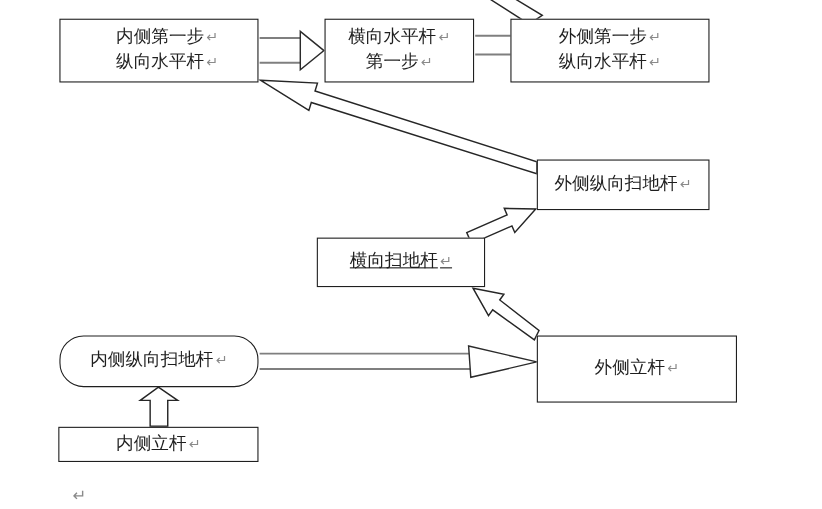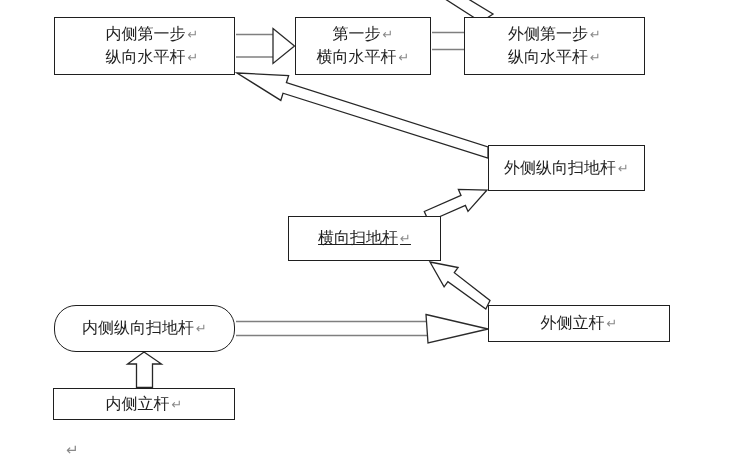--- a/index.html
+++ b/index.html
@@ -33,21 +33,21 @@
     font-family:"DejaVu Sans",sans-serif;
     color:#8a8a8a;font-size:15px;
   }
   
   #n-inner-first{left:54px;top:17px;width:181px;height:58px;padding-left:15px;}
   #n-first-transverse{left:295px;top:17px;width:136px;height:58px;}
   #n-outer-first{left:464px;top:17px;width:181px;height:58px;}
   #n-outer-sweep{left:488px;top:145px;width:157px;height:46px;}
   #n-transverse-sweep{left:288px;top:216px;width:153px;height:45px;text-decoration:underline;}
   #n-inner-sweep{left:54px;top:305px;width:181px;height:47px;border-radius:22px;}
-  #n-outer-upright{left:488px;top:305px;width:182px;height:37px;}
+  #n-outer-upright{left:488px;top:305px;width:182px;height:61px;}
   #n-inner-upright{left:53px;top:388px;width:182px;height:32px;}
 </style>
 </head>
 <body>
 
 <div class="page">
 
   <svg class="arrows" viewBox="0 0 747 463">
 
     <polygon points="442,-3 465,-3 493,14 481,22" fill="#ffffff" stroke="#262626" stroke-width="1.3"></polygon>
@@ -78,22 +78,22 @@
       <polygon points="426,314.5 488,329 428,343" fill="#ffffff" stroke="#2b2b2b" stroke-width="1.3"></polygon>
     </g>
   </svg>
 
   <div class="node" id="n-inner-first">
     <span class="tline"><span>内侧第一步</span><span class="ret">↵</span></span>
     <span class="tline"><span>纵向水平杆</span><span class="ret">↵</span></span>
   </div>
 
   <div class="node" id="n-first-transverse">
+    <span class="tline"><span>横向水平杆</span><span class="ret">↵</span></span>
     <span class="tline"><span>第一步</span><span class="ret">↵</span></span>
-    <span class="tline"><span>横向水平杆</span><span class="ret">↵</span></span>
   </div>
 
   <div class="node" id="n-outer-first">
     <span class="tline"><span>外侧第一步</span><span class="ret">↵</span></span>
     <span class="tline"><span>纵向水平杆</span><span class="ret">↵</span></span>
   </div>
 
   <div class="node" id="n-outer-sweep">
     <span class="tline"><span>外侧纵向扫地杆</span><span class="ret">↵</span></span>
   </div>

